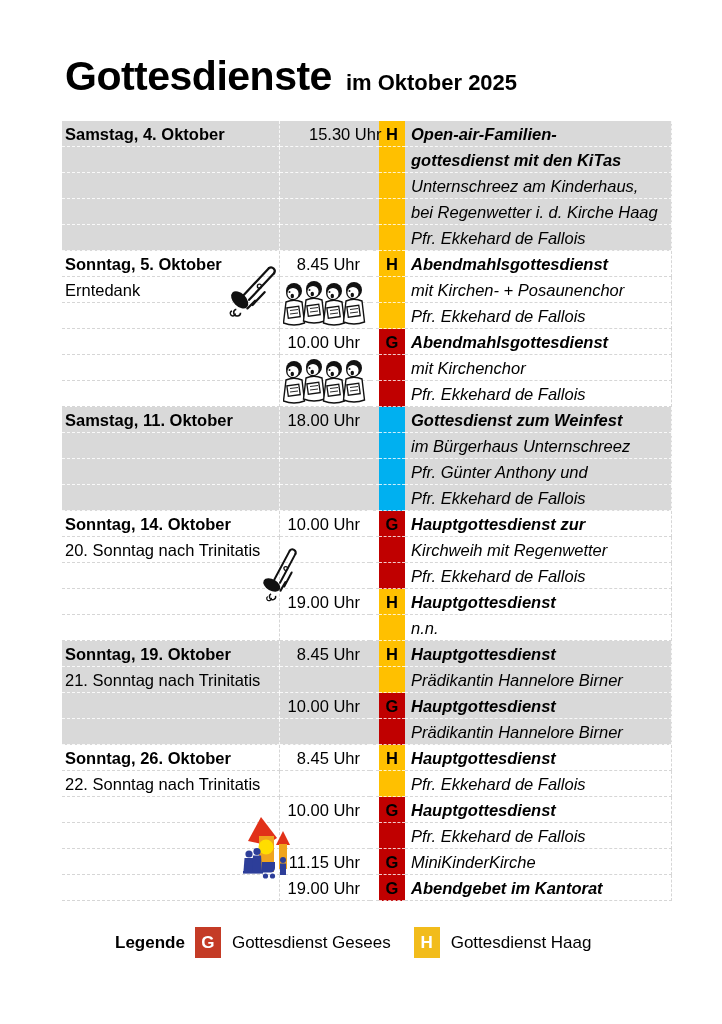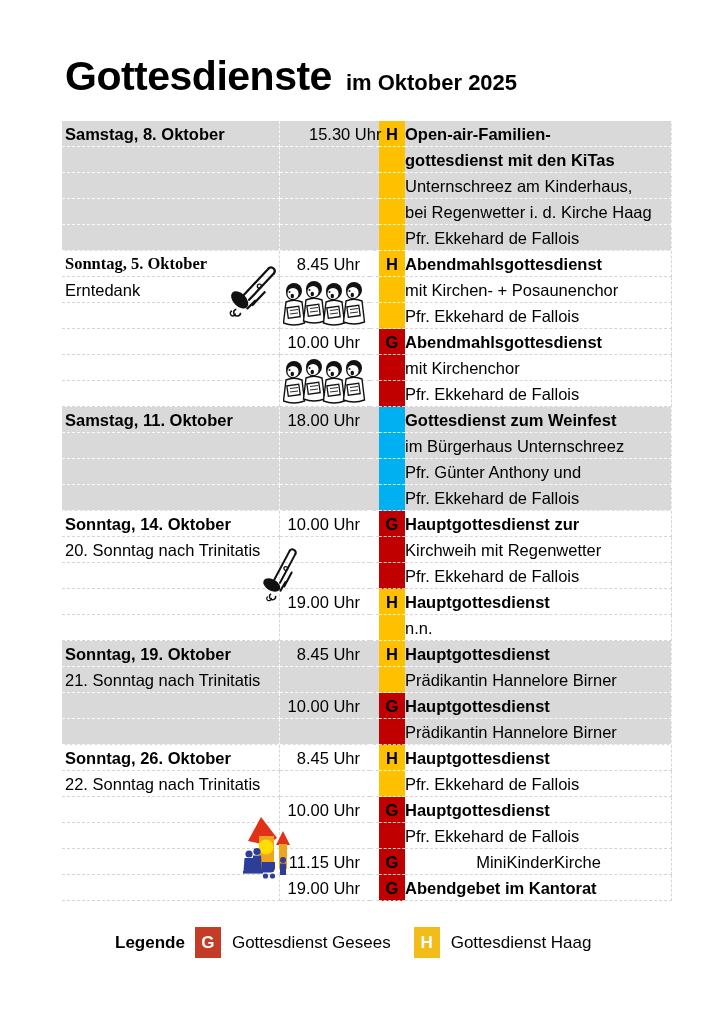--- a/index.html
+++ b/index.html
@@ -17,21 +17,21 @@
     position:relative;display:grid;
     grid-template-columns:218px 90px 9px 26px 1fr;
     --grid:rgba(150,150,150,.38);
   }
   .block.shaded{--grid:rgba(255,255,255,.85);}
   .cell{height:26px;line-height:26px;font-size:16.5px;white-space:nowrap;position:relative;}
   .b{font-weight:bold;}
   .date{padding-left:3px;}
   .time{text-align:right;padding-right:10px;}
   .badge{text-align:center;font-weight:bold;}
-  .desc{}
+  .desc{padding-left:6px;font-style:italic;}
   .rowline{border-bottom:1px dashed var(--grid);}
   .rowline.c1{border-right:1px dashed var(--grid);}
   .rowline.c5{border-right:1px dashed var(--grid);}
   .rowline.onstrip{border-bottom-color:rgba(255,255,255,.8);}
   .strip{width:26px;}
   .icon{position:absolute;pointer-events:none;}
   .icon svg{width:100%;height:100%;display:block;}
   .legend{position:absolute;left:115px;top:927px;display:flex;align-items:center;font-size:17px;}
   .legend-label{font-weight:bold;margin-right:10px;}
   .legend-badge{
@@ -71,21 +71,21 @@
         <div class="rowline c1" style="grid-area: 4 / 1;"></div>
         <div class="rowline c2" style="grid-area: 4 / 2;"></div>
         <div class="rowline c3" style="grid-area: 4 / 3;"></div>
         <div class="rowline c4 onstrip" style="grid-area: 4 / 4;"></div>
         <div class="rowline c5" style="grid-area: 4 / 5;"></div>
         <div class="rowline c1" style="grid-area: 5 / 1;"></div>
         <div class="rowline c2" style="grid-area: 5 / 2;"></div>
         <div class="rowline c3" style="grid-area: 5 / 3;"></div>
         <div class="rowline c4 onstrip" style="grid-area: 5 / 4;"></div>
         <div class="rowline c5" style="grid-area: 5 / 5;"></div>
-        <div class="cell date b" style="grid-area: 1 / 1;">Samstag, 8. Oktober</div>
+        <div class="cell date b" style="grid-area: 1 / 1;">Samstag, 4. Oktober</div>
         <div class="cell time" style="grid-area: 1 / 2; margin-left: 29px;">15.30 Uhr</div>
         <div class="cell badge" style="grid-area: 1 / 4;">H</div>
         <div class="cell desc b" style="grid-area: 1 / 5;">Open-air-Familien-</div>
         <div class="cell desc b" style="grid-area: 2 / 5;">gottesdienst mit den KiTas</div>
         <div class="cell desc" style="grid-area: 3 / 5;">Unternschreez am Kinderhaus,</div>
         <div class="cell desc" style="grid-area: 4 / 5;">bei Regenwetter i. d. Kirche Haag</div>
         <div class="cell desc" style="grid-area: 5 / 5;">Pfr. Ekkehard de Fallois</div>
       </div>
       <div class="block" style="grid-template-rows: repeat(6, 26px);">
         <div class="strip" style="grid-area: 1 / 4 / span 3; background: rgb(255, 192, 0);"></div>
@@ -113,21 +113,21 @@
         <div class="rowline c1" style="grid-area: 5 / 1;"></div>
         <div class="rowline c2" style="grid-area: 5 / 2;"></div>
         <div class="rowline c3" style="grid-area: 5 / 3;"></div>
         <div class="rowline c4 onstrip" style="grid-area: 5 / 4;"></div>
         <div class="rowline c5" style="grid-area: 5 / 5;"></div>
         <div class="rowline c1" style="grid-area: 6 / 1;"></div>
         <div class="rowline c2" style="grid-area: 6 / 2;"></div>
         <div class="rowline c3" style="grid-area: 6 / 3;"></div>
         <div class="rowline c4 onstrip" style="grid-area: 6 / 4;"></div>
         <div class="rowline c5" style="grid-area: 6 / 5;"></div>
-        <div class="cell date b" style="grid-area: 1 / 1; font-family: Liberation Serif, serif;">Sonntag, 5. Oktober</div>
+        <div class="cell date b" style="grid-area: 1 / 1;">Sonntag, 5. Oktober</div>
         <div class="cell date" style="grid-area: 2 / 1;">Erntedank</div>
         <div class="cell time" style="grid-area: 1 / 2;">8.45 Uhr</div>
         <div class="cell badge" style="grid-area: 1 / 4;">H</div>
         <div class="cell desc b" style="grid-area: 1 / 5;">Abendmahlsgottesdienst</div>
         <div class="cell desc" style="grid-area: 2 / 5;">mit Kirchen- + Posaunenchor</div>
         <div class="cell desc" style="grid-area: 3 / 5;">Pfr. Ekkehard de Fallois</div>
         <div class="cell time" style="grid-area: 4 / 2;">10.00 Uhr</div>
         <div class="cell badge" style="grid-area: 4 / 4;">G</div>
         <div class="cell desc b" style="grid-area: 4 / 5;">Abendmahlsgottesdienst</div>
         <div class="cell desc" style="grid-area: 5 / 5;">mit Kirchenchor</div>
@@ -386,21 +386,21 @@
         <div class="cell time" style="grid-area: 1 / 2;">8.45 Uhr</div>
         <div class="cell badge" style="grid-area: 1 / 4;">H</div>
         <div class="cell desc b" style="grid-area: 1 / 5;">Hauptgottesdienst</div>
         <div class="cell desc" style="grid-area: 2 / 5;">Pfr. Ekkehard de Fallois</div>
         <div class="cell time" style="grid-area: 3 / 2;">10.00 Uhr</div>
         <div class="cell badge" style="grid-area: 3 / 4;">G</div>
         <div class="cell desc b" style="grid-area: 3 / 5;">Hauptgottesdienst</div>
         <div class="cell desc" style="grid-area: 4 / 5;">Pfr. Ekkehard de Fallois</div>
         <div class="cell time" style="grid-area: 5 / 2;">11.15 Uhr</div>
         <div class="cell badge" style="grid-area: 5 / 4;">G</div>
-        <div class="cell desc" style="grid-area: 5 / 5; text-align: center;">MiniKinderKirche</div>
+        <div class="cell desc" style="grid-area: 5 / 5;">MiniKinderKirche</div>
         <div class="cell time" style="grid-area: 6 / 2;">19.00 Uhr</div>
         <div class="cell badge" style="grid-area: 6 / 4;">G</div>
         <div class="cell desc b" style="grid-area: 6 / 5;">Abendgebet im Kantorat</div>
         <div class="icon" style="left: 180px; top: 72px; width: 58px; height: 64px;">
           <svg viewBox="0 0 58 64" xmlns="http://www.w3.org/2000/svg">
             <polygon points="6,24 19,0 35,21 24,28" fill="#E13119"></polygon>
             <rect x="17" y="19" width="15" height="36" fill="#F0A41E"></rect>
             <circle cx="24" cy="30" r="7.5" fill="#FFDD00"></circle>
             <polygon points="34,28 41,14 48,28" fill="#E13119"></polygon>
             <rect x="37" y="27" width="8" height="25" fill="#F0A41E"></rect>

